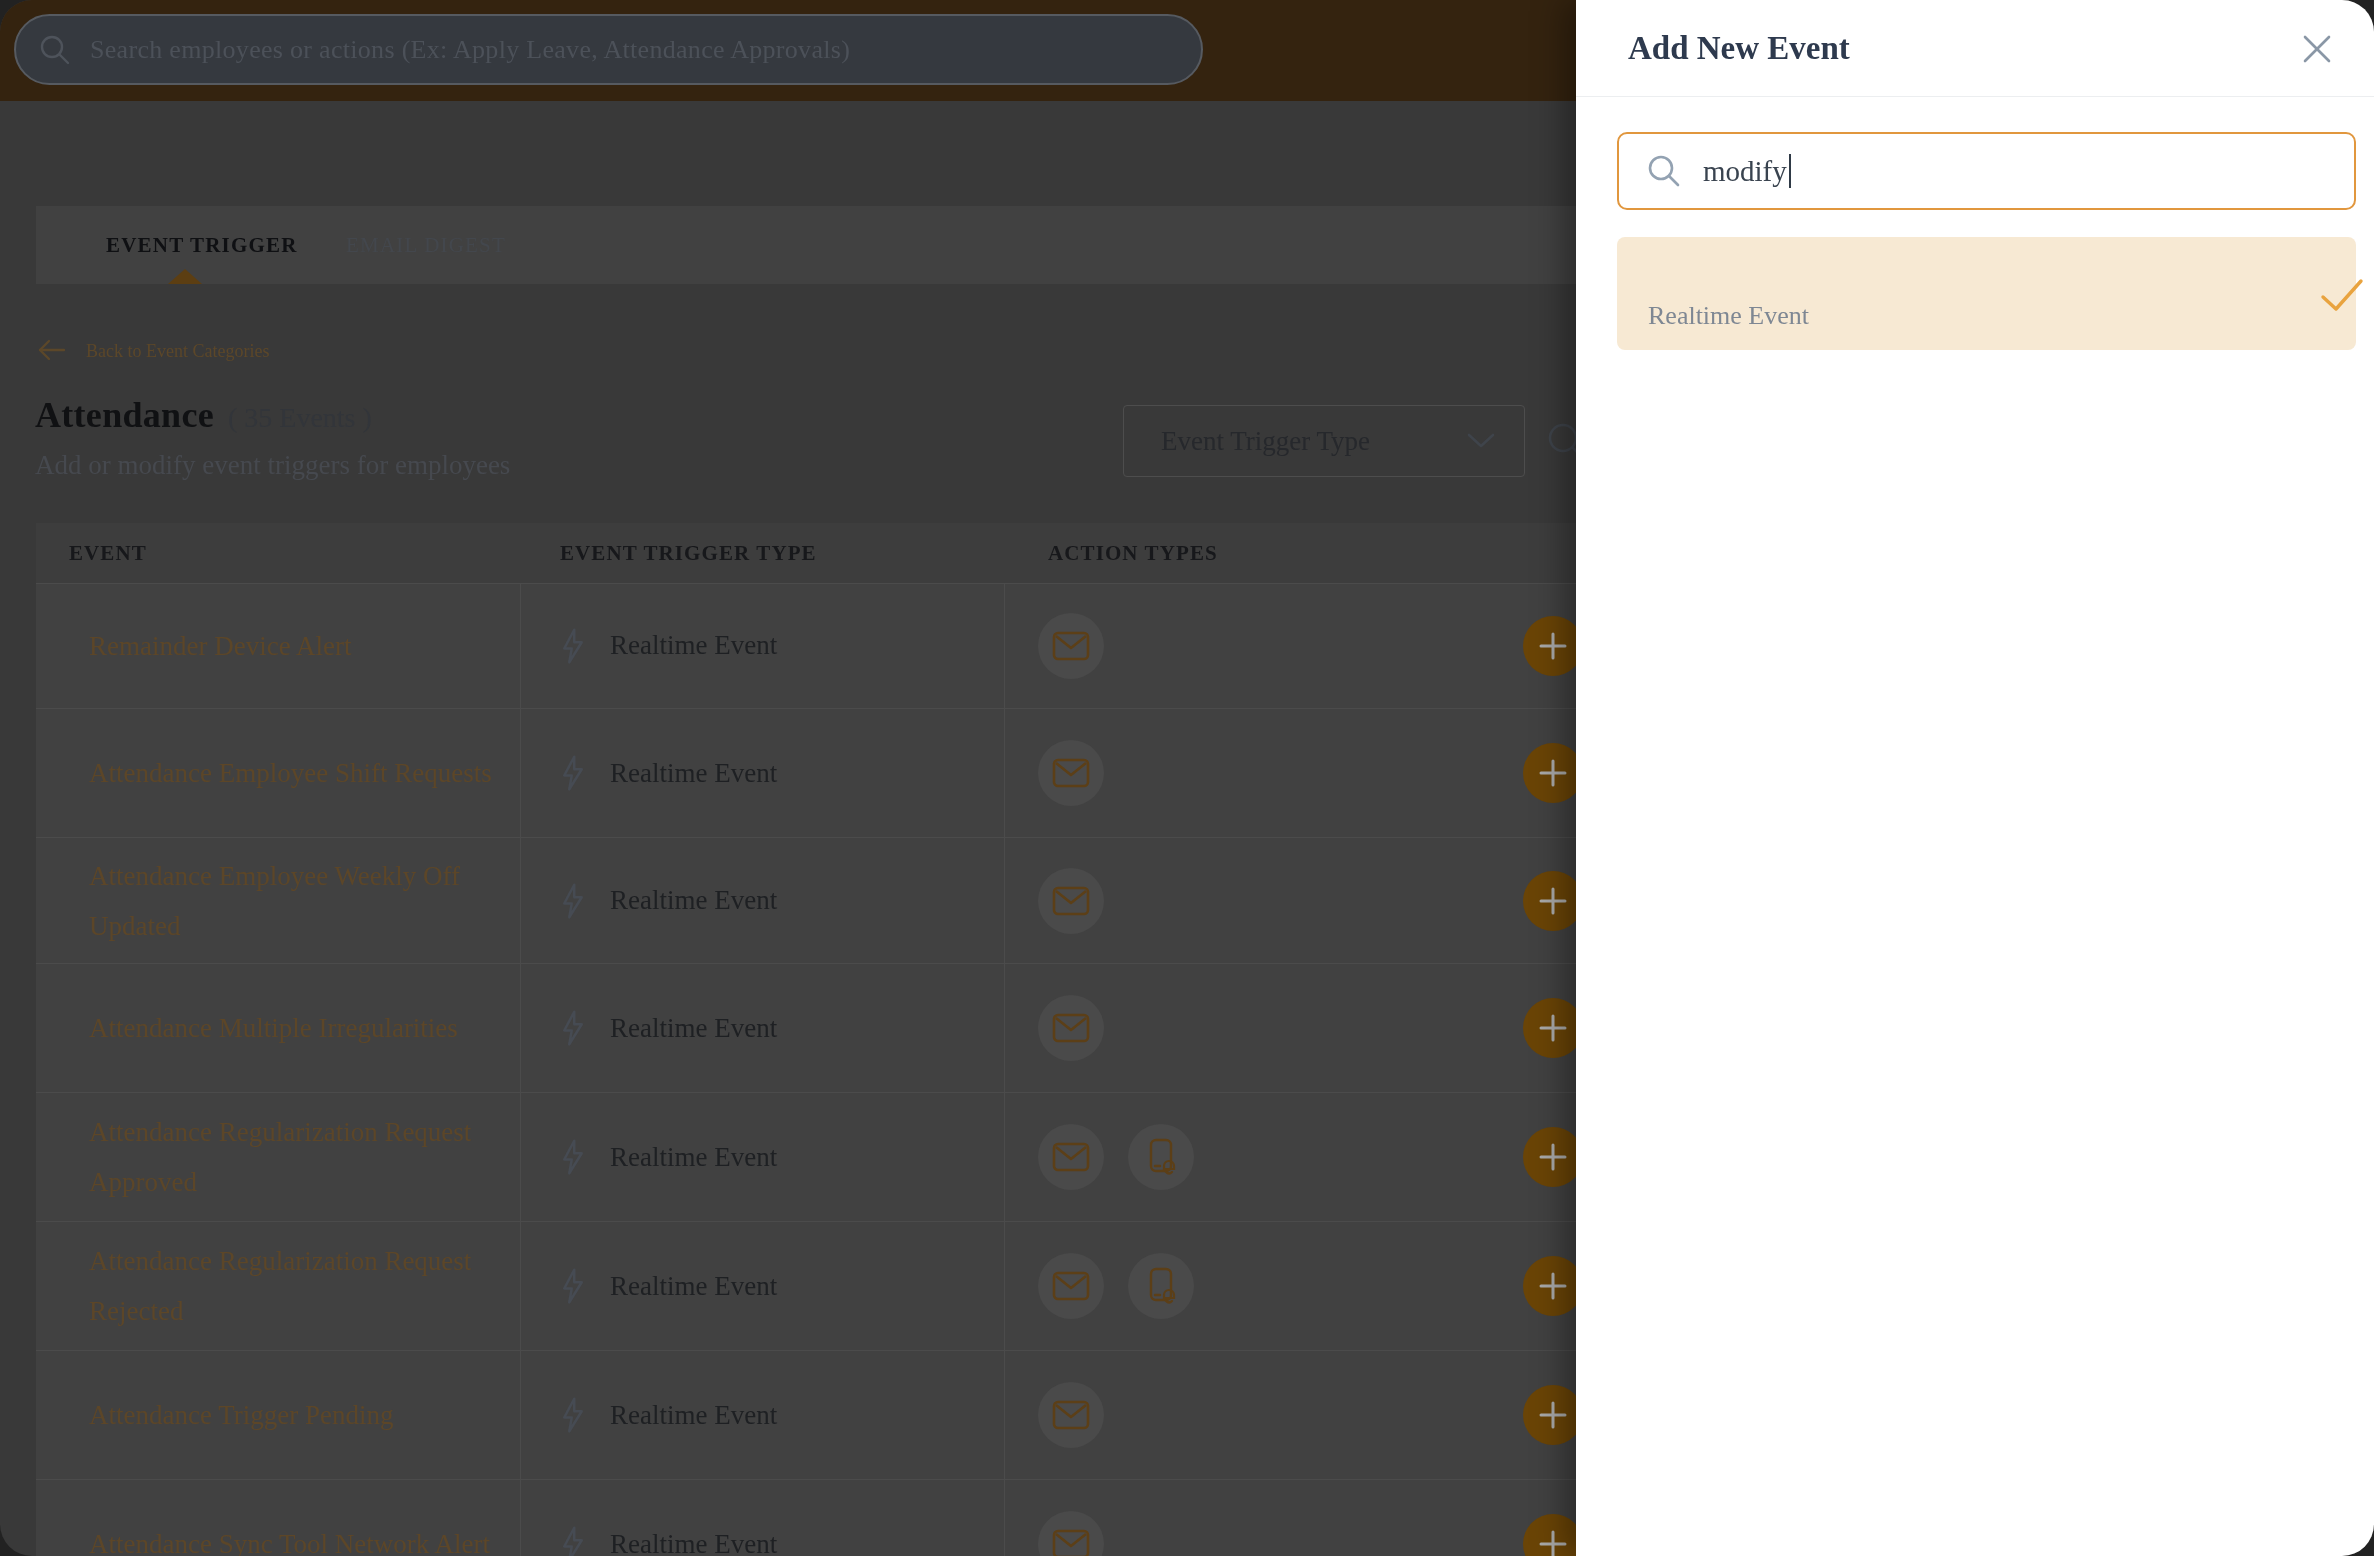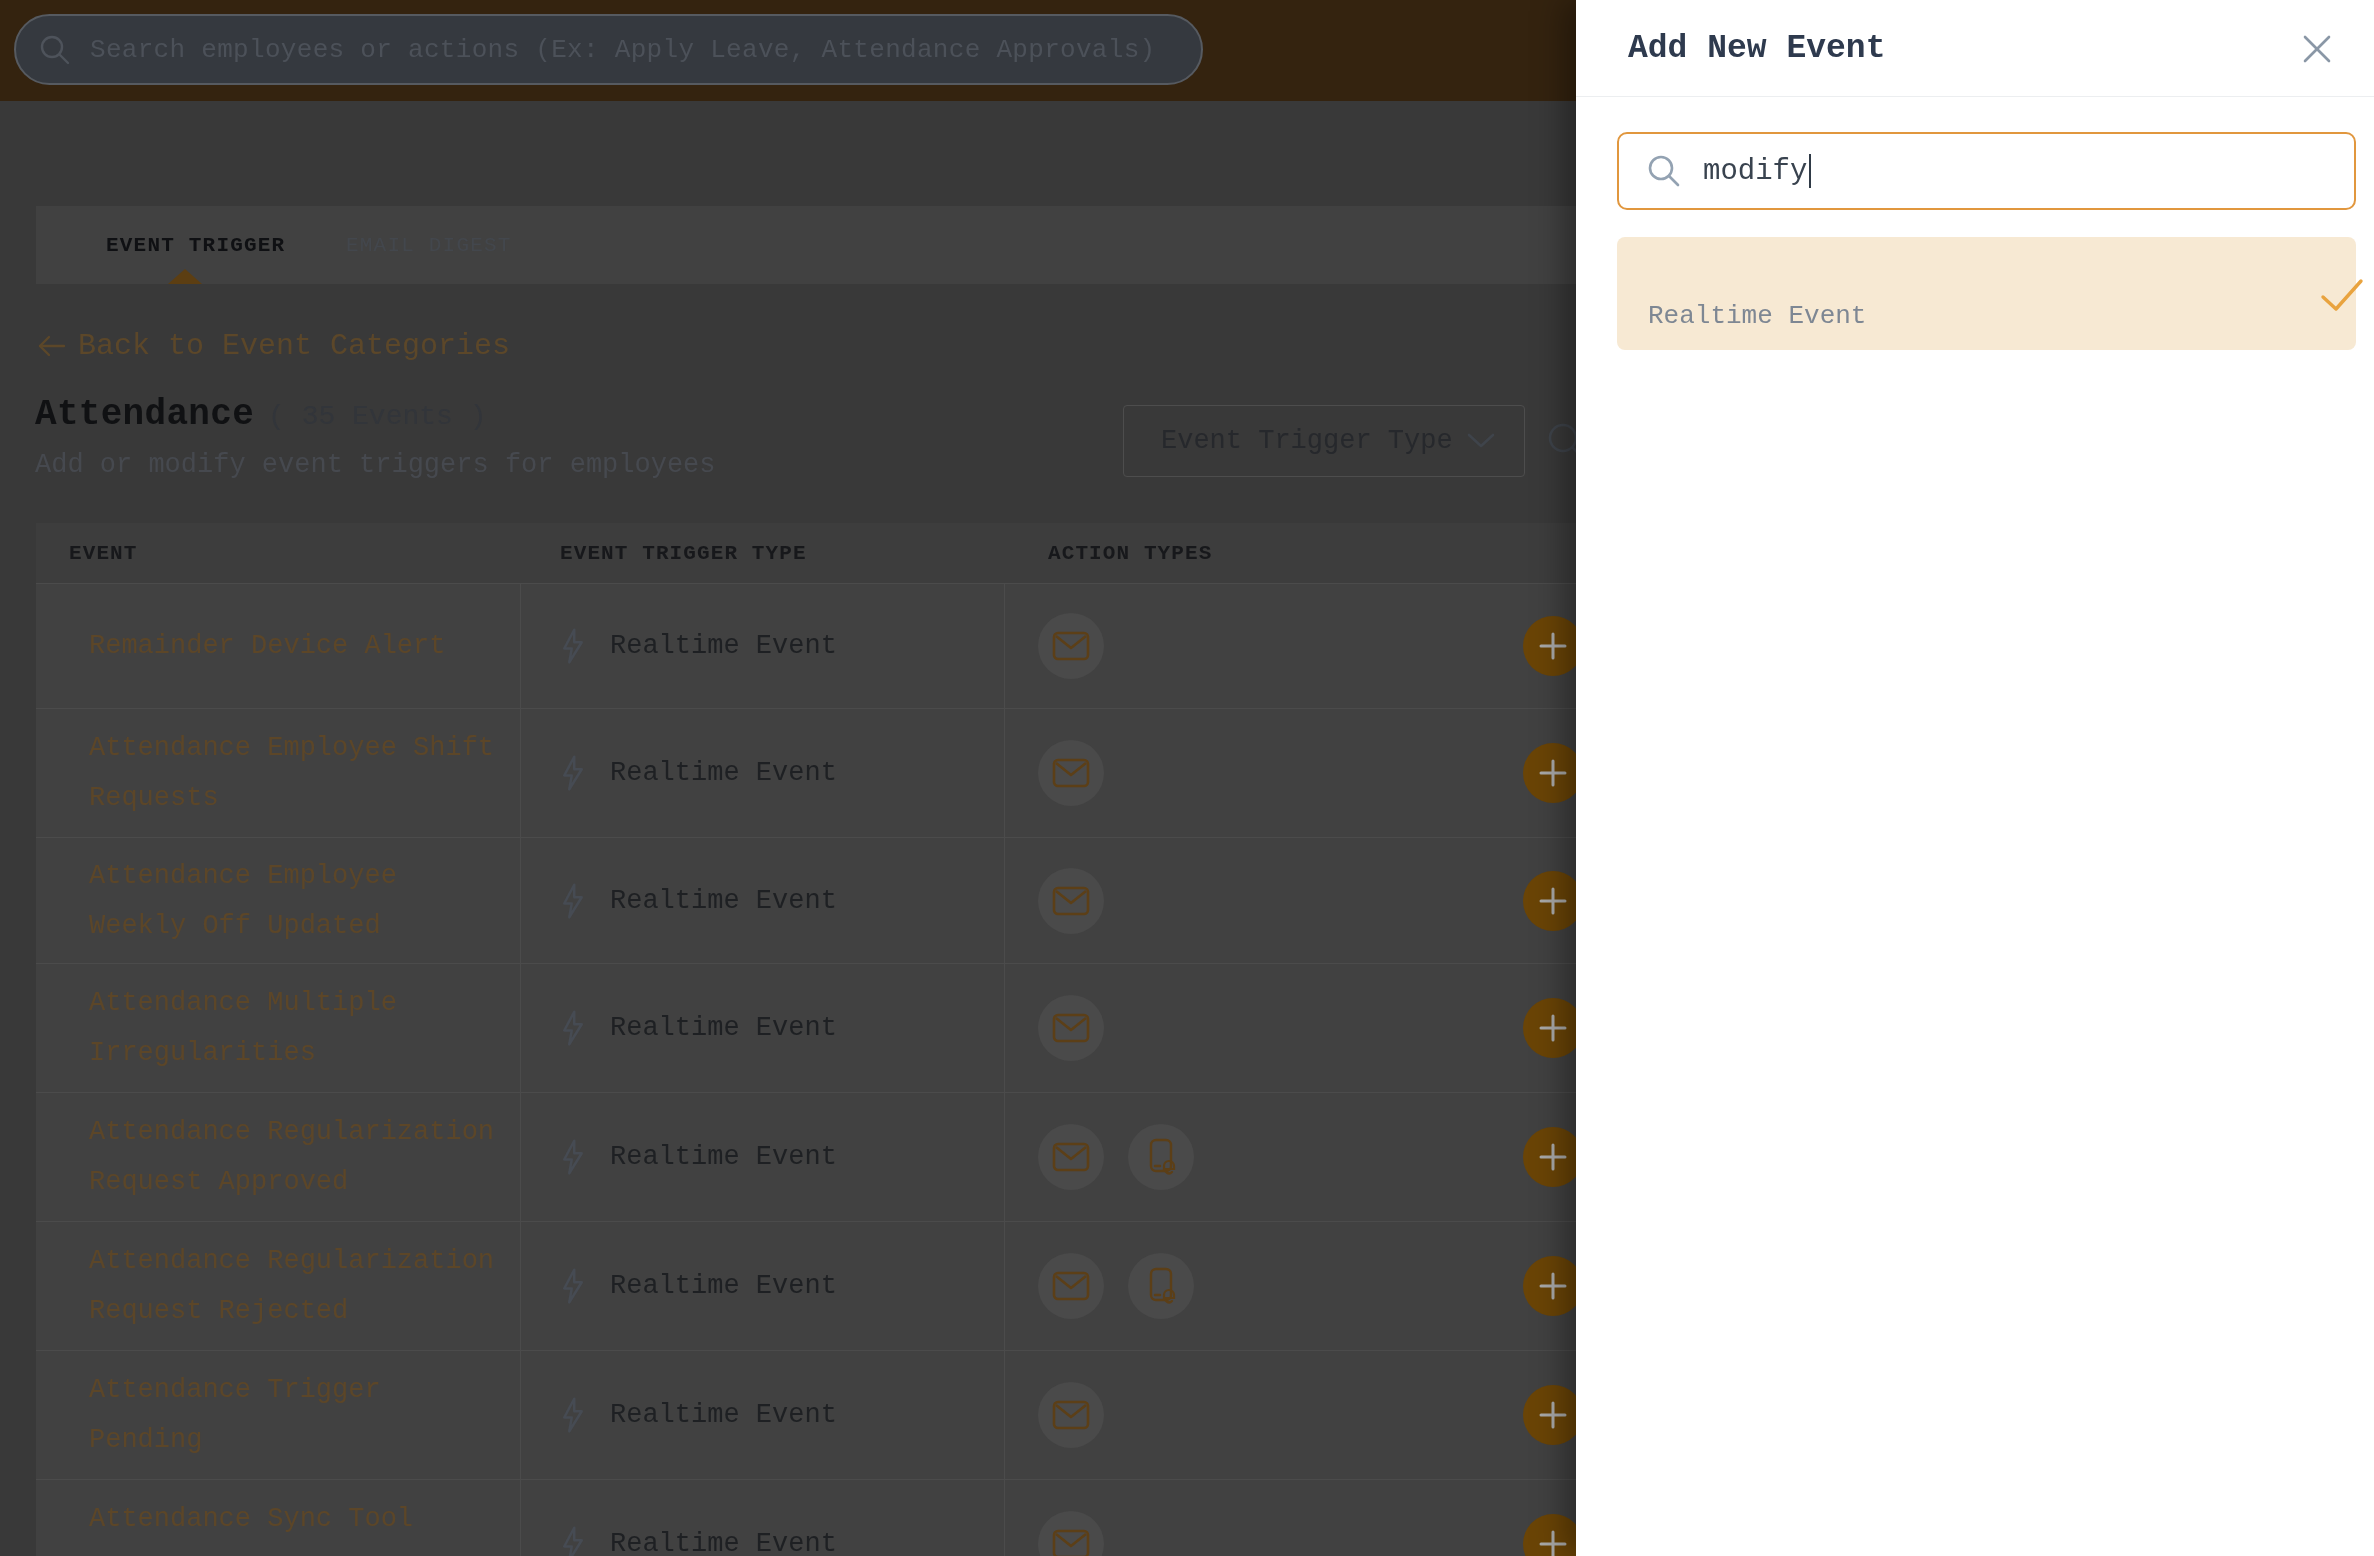--- a/index.html
+++ b/index.html
@@ -1,38 +1,38 @@
 <!DOCTYPE html>
 <html><head>
 <meta charset="utf-8">
 <style>
   html,body{margin:0;padding:0;background:#222;}
   #screen{position:relative;width:2374px;height:1556px;overflow:hidden;
-          font-family:Liberation Mono, monospace;background:#393939;}
+          font-family:Liberation Serif, serif;background:#393939;border-radius:32px;}
   .abs{position:absolute;}
 
   
   .topbar{left:0;top:0;width:1576px;height:101px;background:#34230F;}
   .search-pill{left:14px;top:14px;width:1189px;height:71px;border:2px solid #565A60;
                border-radius:37px;background:#35393F;display:flex;align-items:center;box-sizing:border-box;}
   .search-pill svg{margin-left:22px;flex:0 0 auto;}
   .pill-ph{margin-left:18px;font-size:26px;color:#4C5159;letter-spacing:.3px;}
 
   
   .tabbar{left:36px;top:206px;width:1540px;height:78px;background:#414141;}
   .tab{position:absolute;top:0;height:78px;display:flex;align-items:center;
        font-size:21px;letter-spacing:1.2px;font-weight:700;cursor:pointer;}
   .tab.active{color:#0F1013;}
   .tab.inactive{color:#43474D;font-weight:400;}
   .tab-caret{position:absolute;left:132px;bottom:0;width:0;height:0;
              border-left:17px solid transparent;border-right:17px solid transparent;
              border-bottom:15px solid #5C3E12;}
 
-  .backlink{left:36px;top:330px;height:32px;display:flex;align-items:center;gap:12px;
-            color:#5C4729;font-size:30px;cursor:pointer;}
+  .backlink{left:36px;top:330px;height:32px;display:flex;align-items:flex-end;gap:20px;
+            color:#5C4729;font-size:18px;cursor:pointer;}
   .h1row{left:35px;top:394px;display:flex;align-items:baseline;gap:14px;}
   .h1{font-size:36px;font-weight:700;color:#101113;letter-spacing:.3px;}
   .h1count{font-size:28px;color:#32353A;}
   .subtitle{left:35px;top:450px;font-size:27px;color:#46494F;}
 
   .dropdown{left:1123px;top:405px;width:402px;height:72px;border:1px solid #4D4D4D;
             border-radius:4px;box-sizing:border-box;display:flex;align-items:center;cursor:pointer;}
   .dropdown-label{margin-left:37px;font-size:27px;color:#26282C;flex:1;}
   .dropdown svg{margin-right:28px;}
   .toolbar-search{left:1534px;top:409px;width:64px;height:64px;display:flex;align-items:center;justify-content:center;cursor:pointer;}

